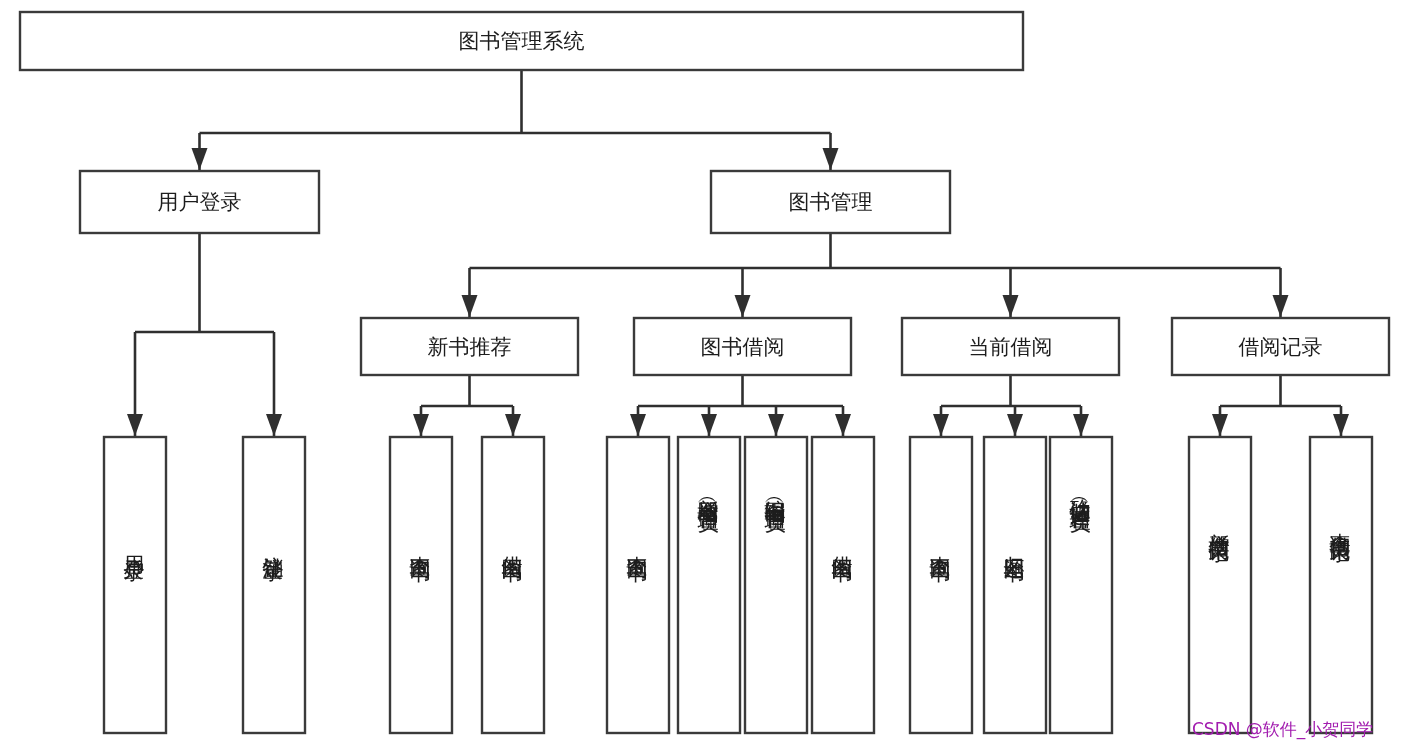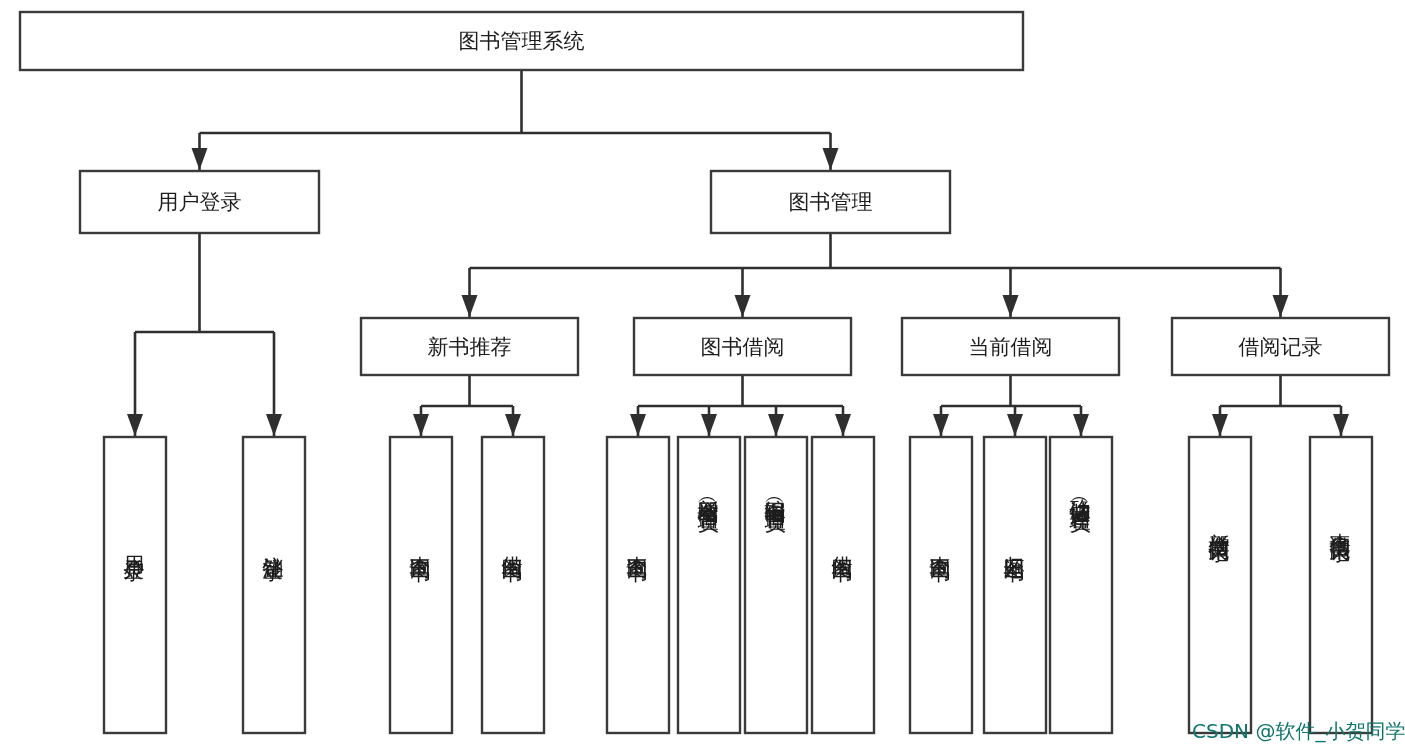--- a/index.html
+++ b/index.html
@@ -55,22 +55,22 @@
     font-size: 21px;
     line-height: 1.05;
     color: #1d1d1d;
     letter-spacing: 2px;
     white-space: nowrap;
     pointer-events: none;
   }
   .watermark {
     position: absolute;
     font-family: "DejaVu Sans", "Liberation Sans", sans-serif;
-    font-size: 20px;
-    color: #0f766e;
+    font-size: 17px;
+    color: #a21caf;
     white-space: nowrap;
   }
 </style>
 </head>
 <body>
 
 <div id="diagram-root">
 
   <svg class="flow" viewBox="0 0 1405 747">
     <g id="edges-layer">

